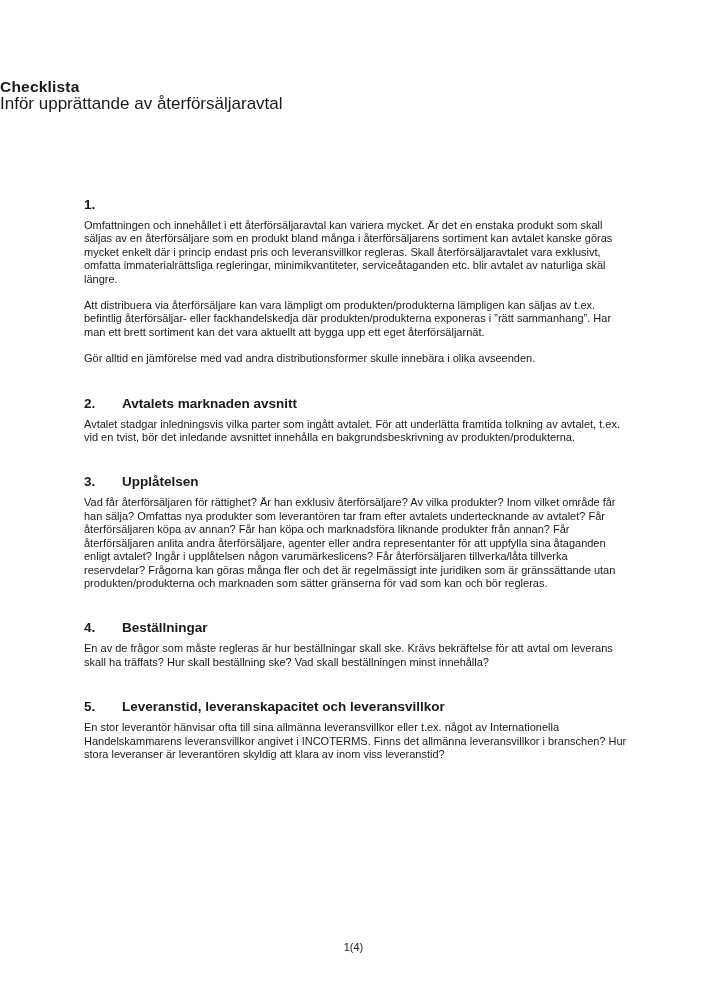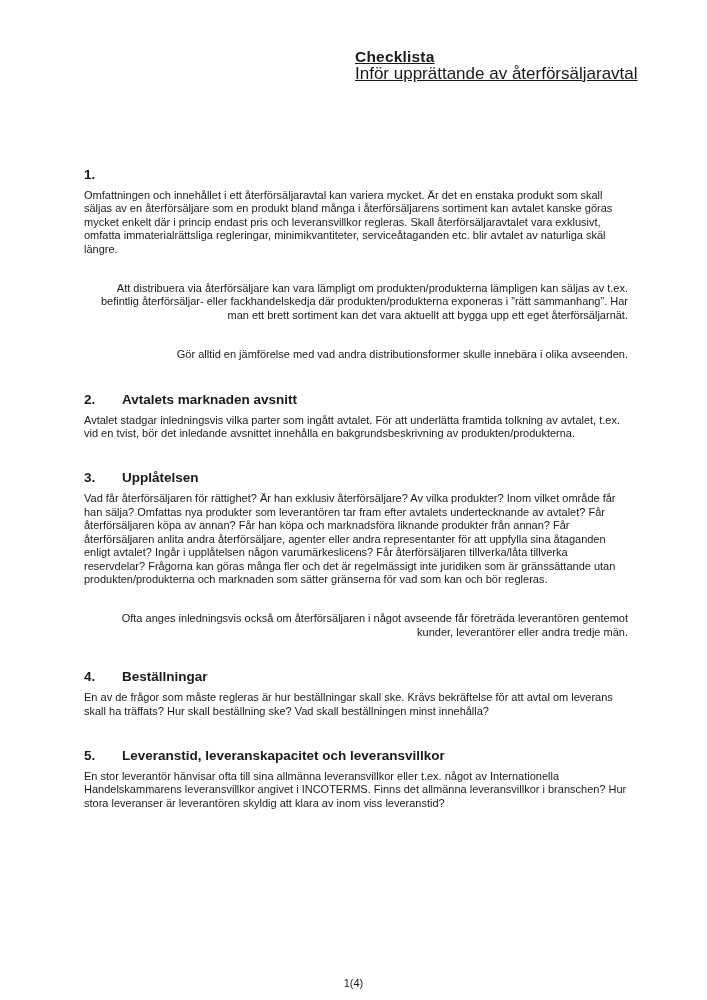--- a/index.html
+++ b/index.html
@@ -13,23 +13,21 @@
     height: 1000px;
     background: #ffffff;
     color: #1a1a1a;
     font-family: "Liberation Sans", "DejaVu Sans", sans-serif;
     font-size: 11px;
     line-height: 13.4px;
     box-sizing: border-box;
     overflow: hidden;
   }
   .doc-header {
-    padding-top: 48px;
-    margin-left: 355px;
-    text-decoration: underline;
+    padding-top: 78px;
   }
   .doc-title {
     font-size: 15.5px;
     font-weight: bold;
     line-height: 18px;
     letter-spacing: 0.2px;
   }
   .doc-subtitle {
     font-size: 17px;
     line-height: 15px;
@@ -48,26 +46,25 @@
     margin-top: 86px;
   }
   .sec .num {
     flex: 0 0 38px;
     width: 38px;
   }
   .para {
     margin: 0;
   }
   .para + .para {
-    margin-top: 26px;
-    text-align: right;
+    margin-top: 13px;
   }
   .doc-footer {
     position: absolute;
-    top: 977px;
+    top: 941px;
     left: 0;
     width: 100%;
     text-align: center;
     font-size: 11px;
     line-height: 13.4px;
   }
 </style>
 </head>
 <body>
 
@@ -96,21 +93,20 @@
       </h2>
       <p class="para">Avtalet stadgar inledningsvis vilka parter som ingått avtalet. För att underlätta framtida tolkning av avtalet, t.ex. vid en tvist, bör det inledande avsnittet innehålla en bakgrundsbeskrivning av produkten/produkterna.</p>
     </section>
 
     <section class="sec">
       <h2>
         <span class="num">3.</span>
         <span class="ttl">Upplåtelsen</span>
       </h2>
       <p class="para">Vad får återförsäljaren för rättighet? Är han exklusiv återförsäljare? Av vilka produkter? Inom vilket område får han sälja? Omfattas nya produkter som leverantören tar fram efter avtalets undertecknande av avtalet? Får återförsäljaren köpa av annan? Får han köpa och marknadsföra liknande produkter från annan? Får återförsäljaren anlita andra återförsäljare, agenter eller andra representanter för att uppfylla sina åtaganden enligt avtalet? Ingår i upplåtelsen någon varumärkeslicens? Får återförsäljaren tillverka/låta tillverka reservdelar? Frågorna kan göras många fler och det är regelmässigt inte juridiken som är gränssättande utan produkten/produkterna och marknaden som sätter gränserna för vad som kan och bör regleras.</p>
-      <p class="para">Ofta anges inledningsvis också om återförsäljaren i något avseende får företräda leverantören gentemot kunder, leverantörer eller andra tredje män.</p>
     </section>
 
     <section class="sec">
       <h2>
         <span class="num">4.</span>
         <span class="ttl">Beställningar</span>
       </h2>
       <p class="para">En av de frågor som måste regleras är hur beställningar skall ske. Krävs bekräftelse för att avtal om leverans skall ha träffats? Hur skall beställning ske? Vad skall beställningen minst innehålla?</p>
     </section>
 

